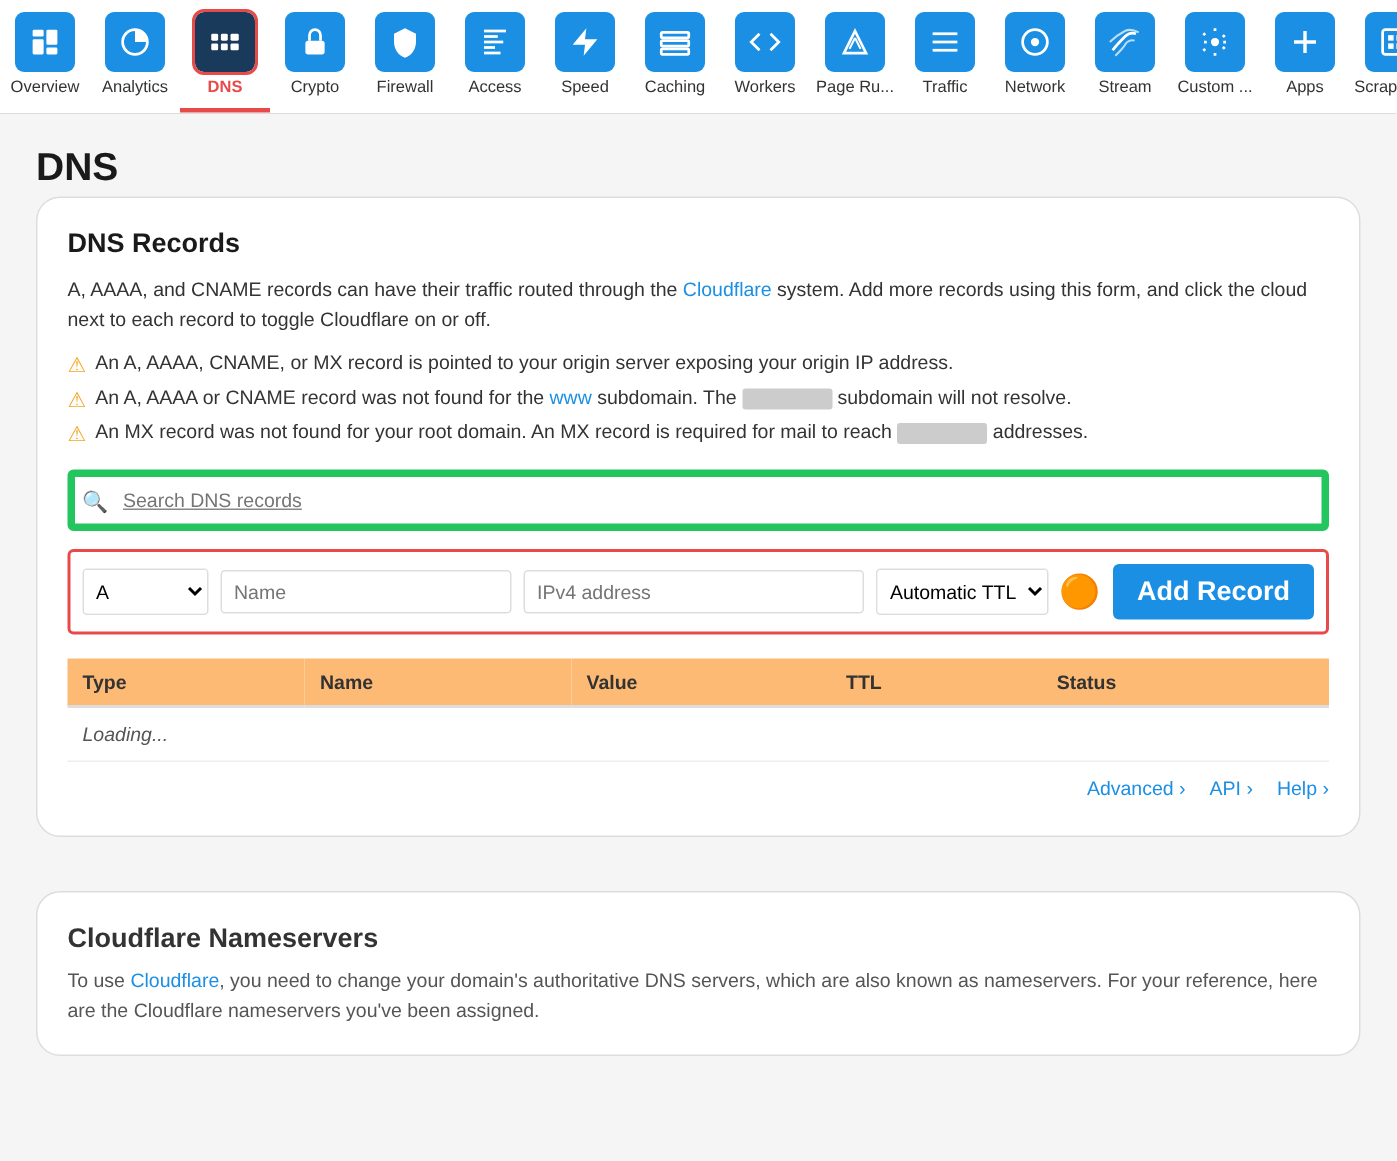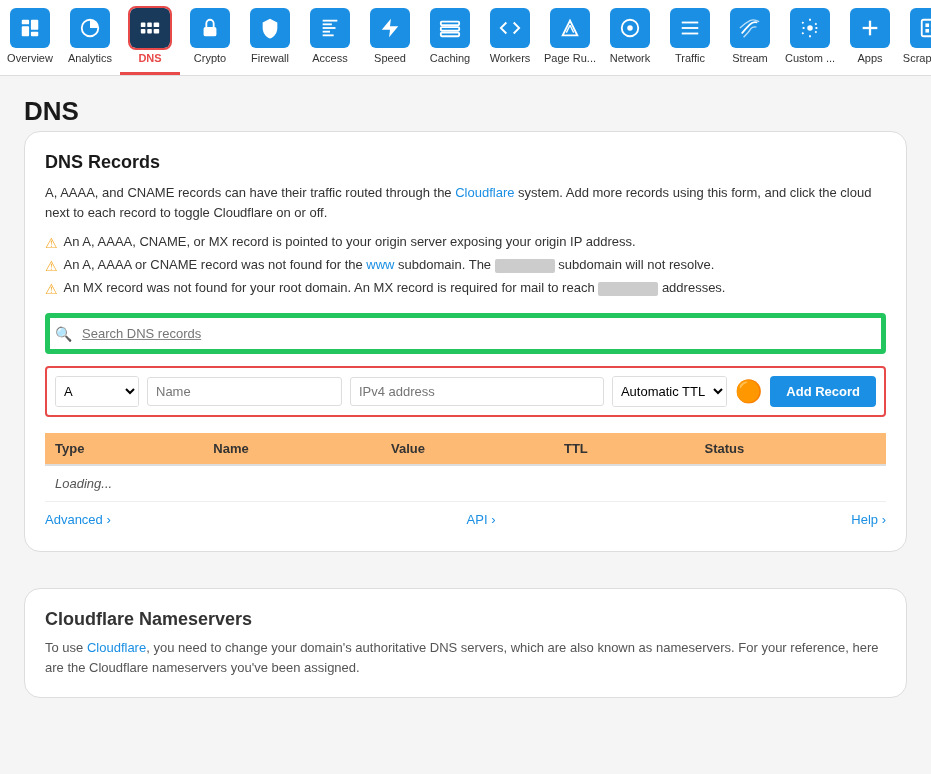--- a/index.html
+++ b/index.html
@@ -192,34 +192,35 @@
       overflow: hidden;
     }
     .ttl-select {
       border: none;
       padding: 6px 4px;
       font-size: 13px;
       background: #fff;
       outline: none;
       cursor: pointer;
       min-width: 100px;
+      text-align: right;
     }
 
     .cloud-icon {
       font-size: 22px;
       cursor: pointer;
     }
 
     .add-btn {
       background: #1a8fe3;
       color: white;
       border: none;
       border-radius: 4px;
       padding: 8px 16px;
-      font-size: 13px;
+      font-size: 18px;
       font-weight: bold;
       cursor: pointer;
       white-space: nowrap;
     }
 
     
     .dns-table {
       width: 100%;
       border-collapse: collapse;
     }
@@ -240,21 +241,21 @@
     }
     .loading-text {
       color: #555;
       font-size: 13px;
       font-style: italic;
     }
 
     
     .footer-links {
       display: flex;
-      justify-content: space-between;
+      justify-content: flex-end;
       gap: 16px;
       padding: 10px 0 4px 0;
     }
     .footer-link {
       color: #1a8fe3;
       font-size: 13px;
       text-decoration: none;
       cursor: pointer;
     }
     .footer-link::after {
@@ -374,35 +375,35 @@
           <polygon points="12,4 4,20 20,20" fill="none" stroke="white" stroke-width="2"></polygon>
           <line x1="12" y1="9" x2="8" y2="17" stroke="white" stroke-width="1.5"></line>
           <line x1="12" y1="9" x2="16" y2="17" stroke="white" stroke-width="1.5"></line>
         </svg>
       </div>
       <span class="nav-label">Page Ru...</span>
     </a>
     <a class="nav-item" href="#">
       <div class="nav-icon">
         <svg width="22" height="22" viewBox="0 0 24 24" fill="white">
-          <circle cx="12" cy="12" r="9" fill="none" stroke="white" stroke-width="2"></circle>
-          <circle cx="12" cy="12" r="3" fill="white"></circle>
-        </svg>
-      </div>
-      <span class="nav-label">Network</span>
-    </a>
-    <a class="nav-item" href="#">
-      <div class="nav-icon">
-        <svg width="22" height="22" viewBox="0 0 24 24" fill="white">
           <rect x="3" y="5" width="18" height="2"></rect>
           <rect x="3" y="11" width="18" height="2"></rect>
           <rect x="3" y="17" width="18" height="2"></rect>
         </svg>
       </div>
       <span class="nav-label">Traffic</span>
+    </a>
+    <a class="nav-item" href="#">
+      <div class="nav-icon">
+        <svg width="22" height="22" viewBox="0 0 24 24" fill="white">
+          <circle cx="12" cy="12" r="9" fill="none" stroke="white" stroke-width="2"></circle>
+          <circle cx="12" cy="12" r="3" fill="white"></circle>
+        </svg>
+      </div>
+      <span class="nav-label">Network</span>
     </a>
     <a class="nav-item" href="#">
       <div class="nav-icon">
         <svg width="22" height="22" viewBox="0 0 24 24" fill="white">
           <path d="M3 18 C6 14 10 10 12 8 C14 6 17 5 20 6" stroke="white" stroke-width="2" fill="none"></path>
           <path d="M1 12 C5 8 10 5 12 4 C14 3 18 3 22 5" stroke="white" stroke-width="1.5" fill="none" opacity="0.7"></path>
           <path d="M5 22 C8 19 11 16 12 14 C13 12 16 10 19 11" stroke="white" stroke-width="1.5" fill="none" opacity="0.7"></path>
         </svg>
       </div>
       <span class="nav-label">Stream</span>

